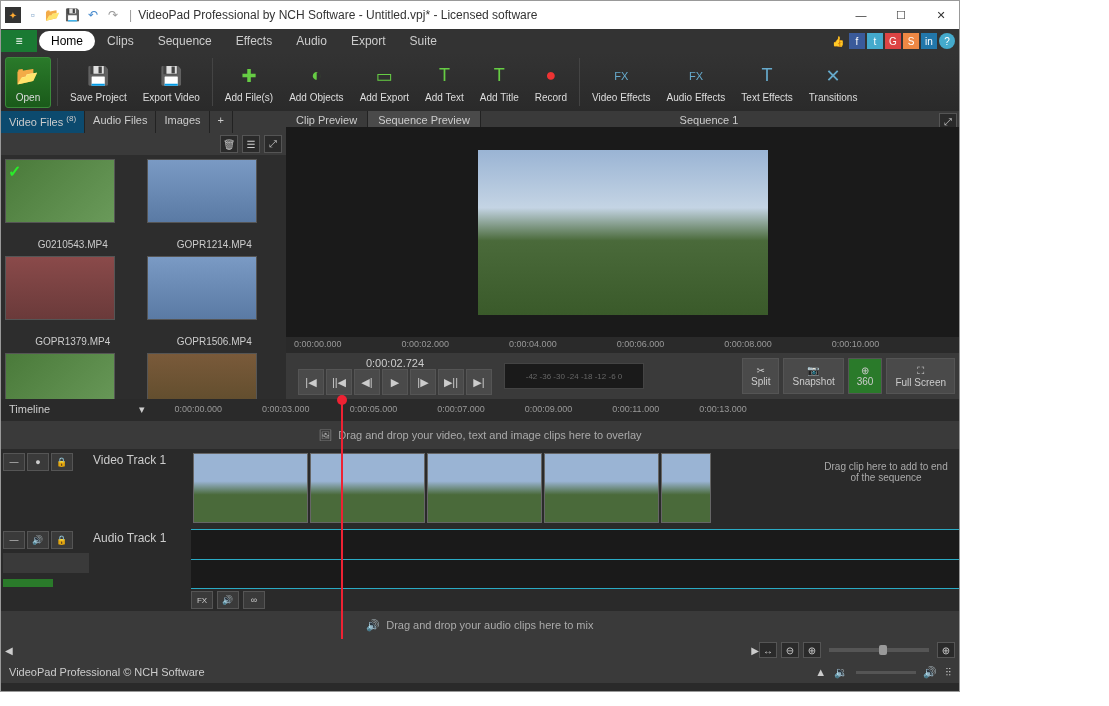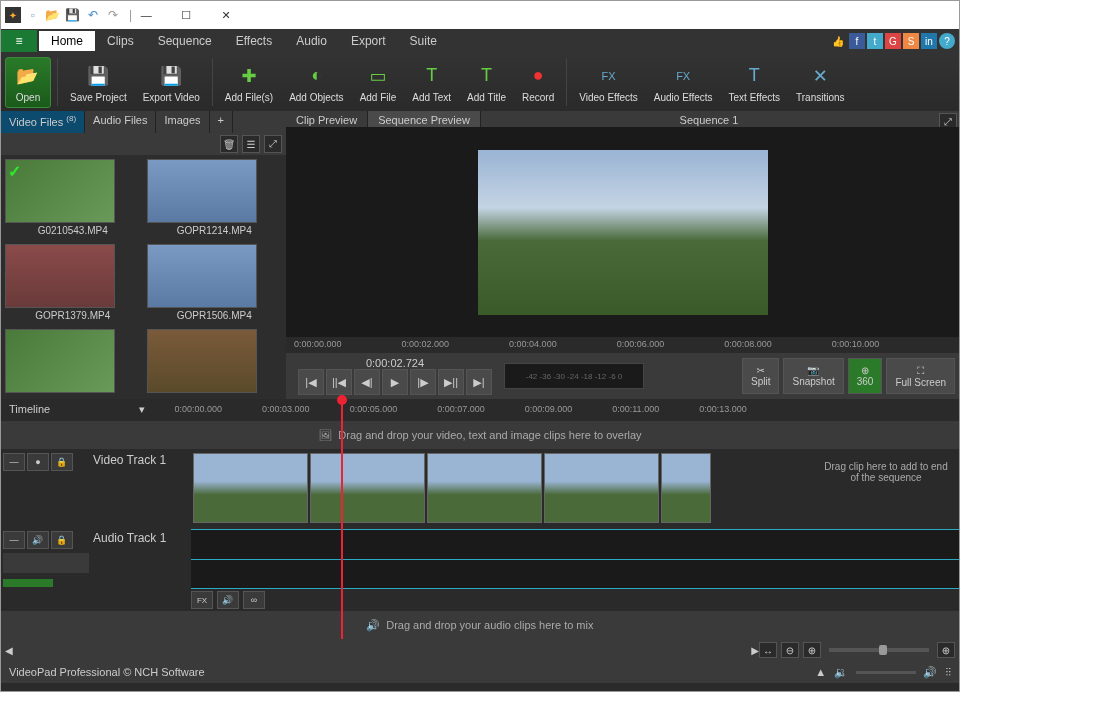--- a/index.html
+++ b/index.html
@@ -7,21 +7,21 @@
 .window { width: 960px; height: 692px; background: #2a2a2a; border: 1px solid #999; position: relative; }
 .titlebar { height: 28px; background: #fff; display: flex; align-items: center; padding: 0 4px; font-size: 12px; color: #333; }
 .tb-icons { display: flex; gap: 4px; margin-right: 8px; }
 .tb-icon { width: 16px; height: 16px; display: flex; align-items: center; justify-content: center; }
 .tb-title { flex: 1; }
 .win-controls { display: flex; gap: 12px; }
 .win-btn { width: 28px; height: 20px; display: flex; align-items: center; justify-content: center; font-size: 11px; cursor: pointer; }
 .menubar { height: 24px; background: #333; display: flex; align-items: center; font-size: 12px; color: #ccc; }
 .menu-hamburger { width: 36px; height: 22px; background: #1a7a33; display: flex; align-items: center; justify-content: center; margin-right: 2px; }
 .menu-tab { padding: 3px 12px; cursor: pointer; }
-.menu-tab.active { background: #fff; color: #000; }
+.menu-tab.active { background: #fff; color: #000; border-radius: 10px; }
 .menu-social { margin-left: auto; display: flex; gap: 2px; padding-right: 4px; }
 .social-icon { width: 16px; height: 16px; font-size: 10px; display: flex; align-items: center; justify-content: center; color: #fff; }
 .ribbon { height: 58px; background: linear-gradient(#333, #2a2a2a); display: flex; align-items: center; padding: 2px 4px; gap: 4px; }
 .ribbon-btn { display: flex; flex-direction: column; align-items: center; justify-content: center; padding: 2px 6px; cursor: pointer; font-size: 10px; color: #ddd; min-width: 44px; position: relative; }
 .ribbon-btn.open { background: linear-gradient(#2a7a2a, #1a5a1a); border: 1px solid #3a8a3a; border-radius: 3px; padding: 4px 8px; }
 .ribbon-icon { width: 28px; height: 28px; display: flex; align-items: center; justify-content: center; font-size: 18px; margin-bottom: 2px; }
 .ribbon-sep { width: 1px; height: 48px; background: #444; margin: 0 2px; }
 .main-area { display: flex; height: 288px; background: #1e1e1e; }
 .left-panel { width: 285px; background: #2d2d2d; display: flex; flex-direction: column; }
 .file-tabs { height: 22px; background: #3a3a3a; display: flex; font-size: 11px; color: #ccc; }
@@ -29,21 +29,21 @@
 .file-tab.active { background: #0c4a6e; }
 .file-toolbar { height: 22px; background: #3a3a3a; display: flex; justify-content: flex-end; gap: 4px; padding: 2px 4px; }
 .file-tb-btn { width: 18px; height: 18px; background: #2a2a2a; border: 1px solid #555; display: flex; align-items: center; justify-content: center; font-size: 10px; color: #ccc; cursor: pointer; }
 .file-grid { flex: 1; overflow: hidden; padding: 4px; display: grid; grid-template-columns: 1fr 1fr; gap: 6px; }
 .file-item { display: flex; flex-direction: column; font-size: 10px; color: #ccc; }
 .file-thumb { width: 110px; height: 64px; background: linear-gradient(135deg, #4a7a3a, #6a9a5a); border: 1px solid #555; position: relative; }
 .file-thumb.sky { background: linear-gradient(#7a9ac4, #5a7aa4); }
 .file-thumb.building { background: linear-gradient(#8a4a4a, #6a3a3a); }
 .file-thumb.food { background: linear-gradient(#7a5a3a, #5a4a2a); }
 .file-check { position: absolute; top: 2px; left: 2px; color: #2aec2a; font-size: 16px; font-weight: bold; }
-.file-name { text-align: center; margin-top: 2px; }
+.file-name { text-align: center; margin-top: 16px; }
 .right-panel { flex: 1; background: #2a2a2a; display: flex; flex-direction: column; }
 .preview-tabs { height: 16px; background: #3a3a3a; display: flex; font-size: 11px; color: #ccc; }
 .preview-tab { padding: 3px 10px; border-right: 1px solid #222; cursor: pointer; }
 .preview-tab.active { background: #4a4a4a; }
 .preview-seqname { flex: 1; text-align: center; padding: 3px; }
 .preview-window { flex: 1; background: #1a1a1a; display: flex; align-items: center; justify-content: center; position: relative; }
 .preview-img { width: 290px; height: 165px; background: linear-gradient(#9ab4d4 0%, #c4d4e4 35%, #4a6a3a 55%, #3a5a2a 100%); }
 .preview-ruler { height: 16px; background: #2a2a2a; display: flex; font-size: 9px; color: #999; padding: 2px 8px; gap: 60px; }
 .preview-controls { height: 46px; background: #3a3a3a; display: flex; align-items: center; padding: 4px; gap: 4px; }
 .pc-time { font-size: 11px; color: #ccc; margin: 0 8px; display:flex; flex-direction:column; align-items:center;}
@@ -85,20 +85,21 @@
   <div class="titlebar">
     <div class="tb-icons">
       <span class="tb-icon" style="background:#333;color:#fa3;font-size:10px">✦</span>
       <span class="tb-icon" style="color:#8ac">▫</span>
       <span class="tb-icon" style="color:#ea3">📂</span>
       <span class="tb-icon" style="color:#48c">💾</span>
       <span class="tb-icon" style="color:#48c">↶</span>
       <span class="tb-icon" style="color:#999">↷</span>
     </div>
     <span style="color:#999">|</span>
+    <span class="tb-title" style="margin-left:6px">VideoPad Professional by NCH Software - Untitled.vpj* - Licensed software</span>
     <div class="win-controls">
       <span class="win-btn">—</span>
       <span class="win-btn">☐</span>
       <span class="win-btn">✕</span>
     </div>
   </div>
 
   <div class="menubar">
     <div class="menu-hamburger">
         <span style="color:#fff">≡</span>
@@ -139,21 +140,21 @@
     <div class="ribbon-btn">
       <span class="ribbon-icon" style="color:#6c4">✚</span>
       <span>Add File(s)</span>
     </div>
     <div class="ribbon-btn">
       <span class="ribbon-icon" style="color:#6c4">◐</span>
       <span>Add Objects</span>
     </div>
     <div class="ribbon-btn">
       <span class="ribbon-icon" style="color:#6c4">▭</span>
-      <span>Add File</span>
+      <span>Add Export</span>
     </div>
     <div class="ribbon-btn">
       <span class="ribbon-icon" style="color:#6c4">T</span>
       <span>Add Text</span>
     </div>
     <div class="ribbon-btn">
       <span class="ribbon-icon" style="color:#6c4">T</span>
       <span>Add Title</span>
     </div>
     <div class="ribbon-btn">

